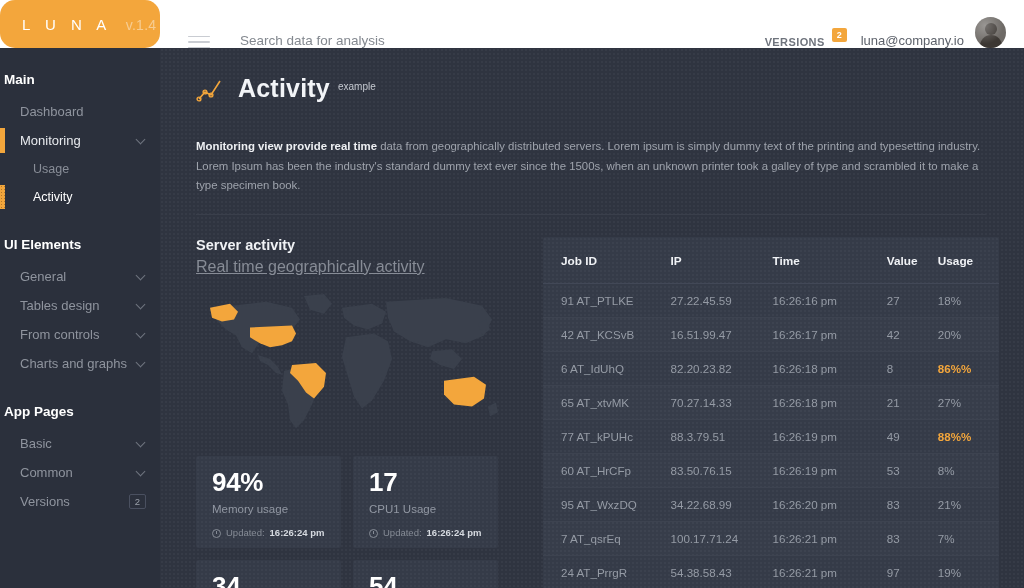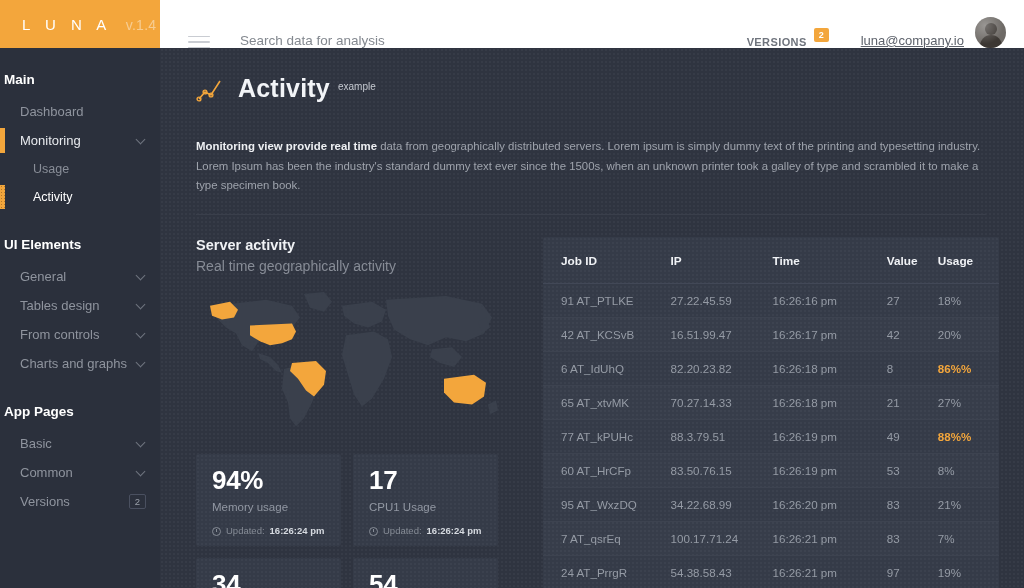--- a/index.html
+++ b/index.html
@@ -9,42 +9,42 @@
     overflow: hidden;
     font-family: "Liberation Sans", sans-serif;
     background: #2b2f3a;
   }
   .app { position: relative; width: 1024px; height: 588px; display: flex; flex-direction: column; }
 
   
   .topbar { height: 48px; display: flex; align-items: stretch; flex: 0 0 48px; background: #ffffff; }
   .brand {
     width: 160px; flex: 0 0 160px; background: #f3a63c;
-    display: flex; align-items: center; padding-left: 22px; gap: 14px;
+    display: flex; align-items: center; padding-left: 22px; gap: 14px; border-radius: 15px;
   }
   .brand-name {
     color: #ffffff; font-size: 15px; letter-spacing: 5.5px; font-weight: 400;
   }
   .brand-version { color: #f7cd92; font-size: 14px; letter-spacing: .3px; margin-top: 2px; }
 
   .topbar-right { flex: 1; display: flex; align-items: flex-end; padding: 0 18px 0 28px; }
   .hamburger { width: 22px; display: flex; flex-direction: column; gap: 4px; cursor: pointer; }
   .hamburger i { display: block; height: 1.5px; background: #c9ccd2; border-radius: 1px; }
   .search-input {
     flex: 1; border: none; outline: none; background: transparent;
     font-family: "Liberation Sans", sans-serif; font-size: 13.5px; color: #555b66;
     margin-left: 30px;
   }
   .search-input::placeholder { color: #83888f; }
   .versions-label { font-size: 11px; font-weight: bold; color: #6f747d; letter-spacing: .4px; }
   .versions-badge {
     background: #f3a63c; color: #fff; font-size: 9px; font-weight: bold;
     border-radius: 2px; padding: 2px 5px; margin-left: 7px; position: relative; top: -6px;
   }
-  .user-email { font-size: 13px; color: #5d626b; margin-left: 32px; text-decoration: underline; }
+  .user-email { font-size: 13px; color: #5d626b; margin-left: 14px; }
   .avatar {
     width: 31px; height: 31px; border-radius: 50%; margin-left: 11px; overflow: hidden;
     background: #6e6a66; position: relative;
   }
   .avatar .head { position: absolute; left: 50%; top: 6px; width: 12px; height: 12px;
     border-radius: 50%; background: #3c3733; transform: translateX(-50%); }
   .avatar .body { position: absolute; left: 50%; top: 18px; width: 22px; height: 18px;
     border-radius: 11px 11px 0 0; background: #3c3733; transform: translateX(-50%); }
   .avatar .glow { position: absolute; inset: 0; background:
      radial-gradient(circle at 32% 28%, rgba(255,255,255,.30), rgba(255,255,255,0) 60%); }
@@ -105,21 +105,21 @@
     margin-top: 28px; font-size: 11.4px; line-height: 1.72; color: #9ea3ac;
     max-width: 790px; padding-bottom: 18px; border-bottom: 1px solid #3a3f4b;
   }
   .desc b { color: #eef0f3; font-weight: bold; }
 
   .content { display: flex; gap: 0; margin-top: 22px; }
   .col-left { width: 320px; flex: 0 0 320px; }
   .col-right { flex: 1; margin-left: 27px; }
 
   .sec-title { font-size: 14.5px; font-weight: bold; color: #f0f2f5; }
-  .sec-sub { font-size: 14px; color: #878c96; margin-top: 5px; }
+  .sec-sub { font-size: 16px; color: #878c96; margin-top: 5px; text-decoration: underline; }
 
   
   .map-wrap { margin-top: 14px; height: 148px; position: relative; }
   .map-wrap svg { width: 100%; height: 100%; display: block; }
 
   
   .cards { display: flex; flex-wrap: wrap; gap: 12px; margin-top: 18px; }
   .card {
     width: 145px; height: 92px; background: #353b48; border-radius: 2px;
     padding: 13px 14px 0 16px;

